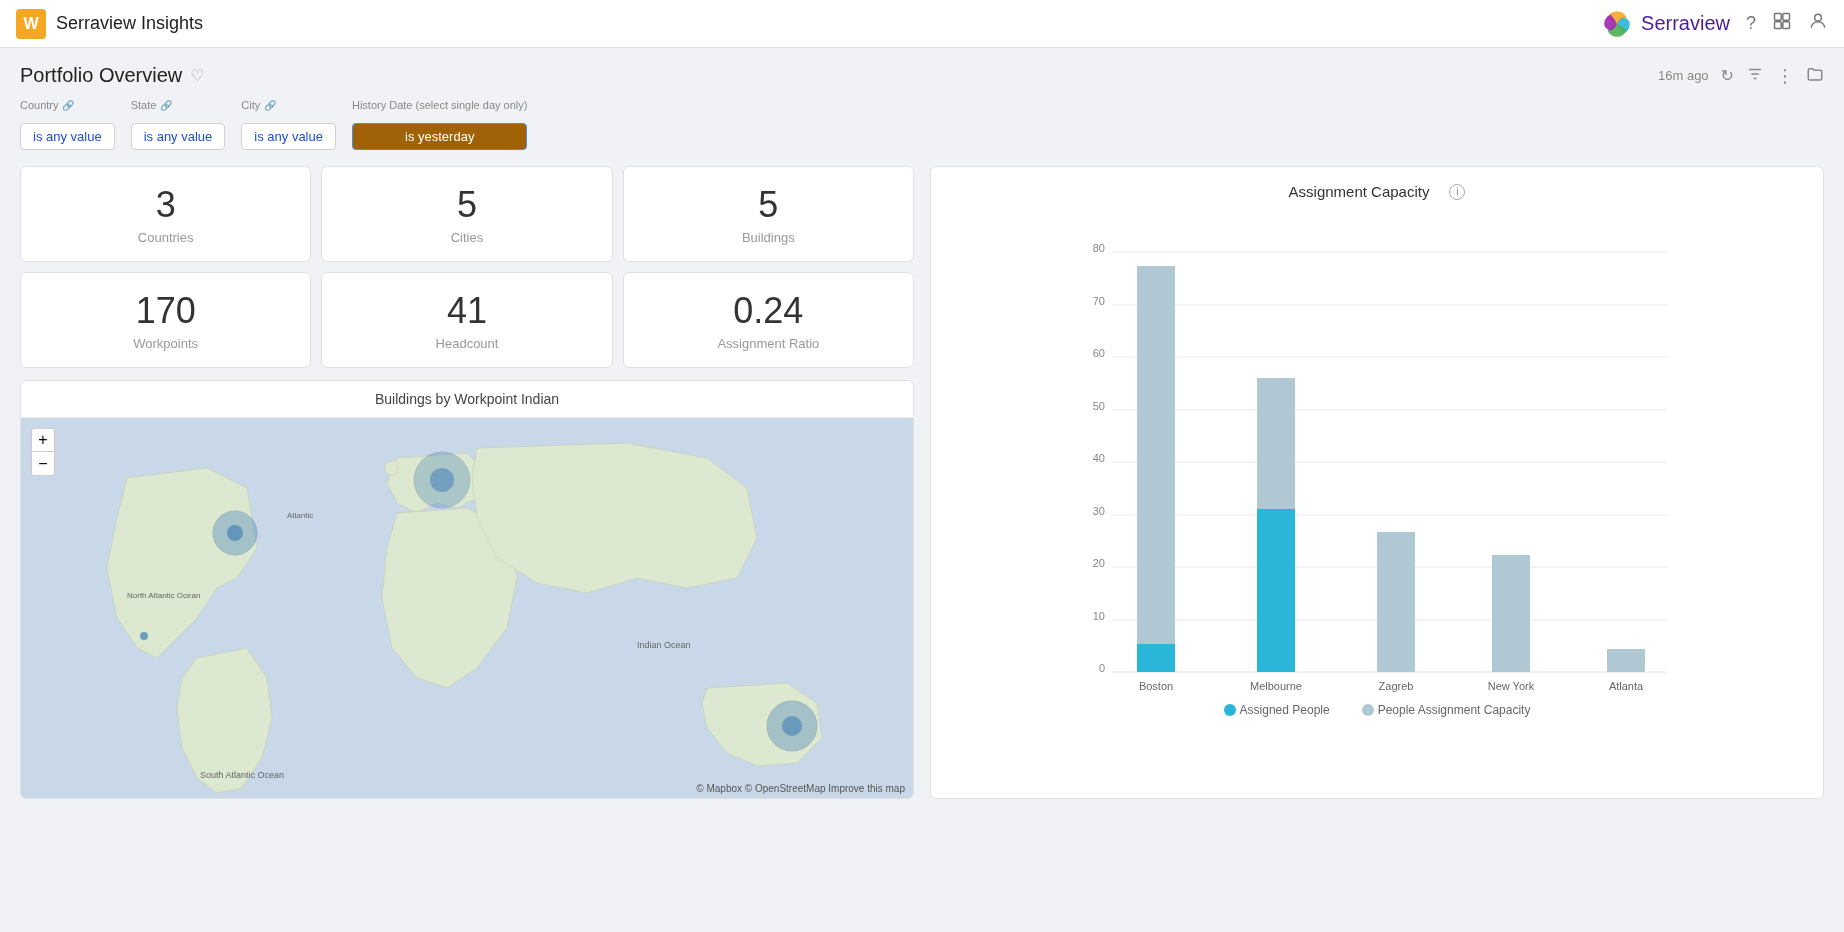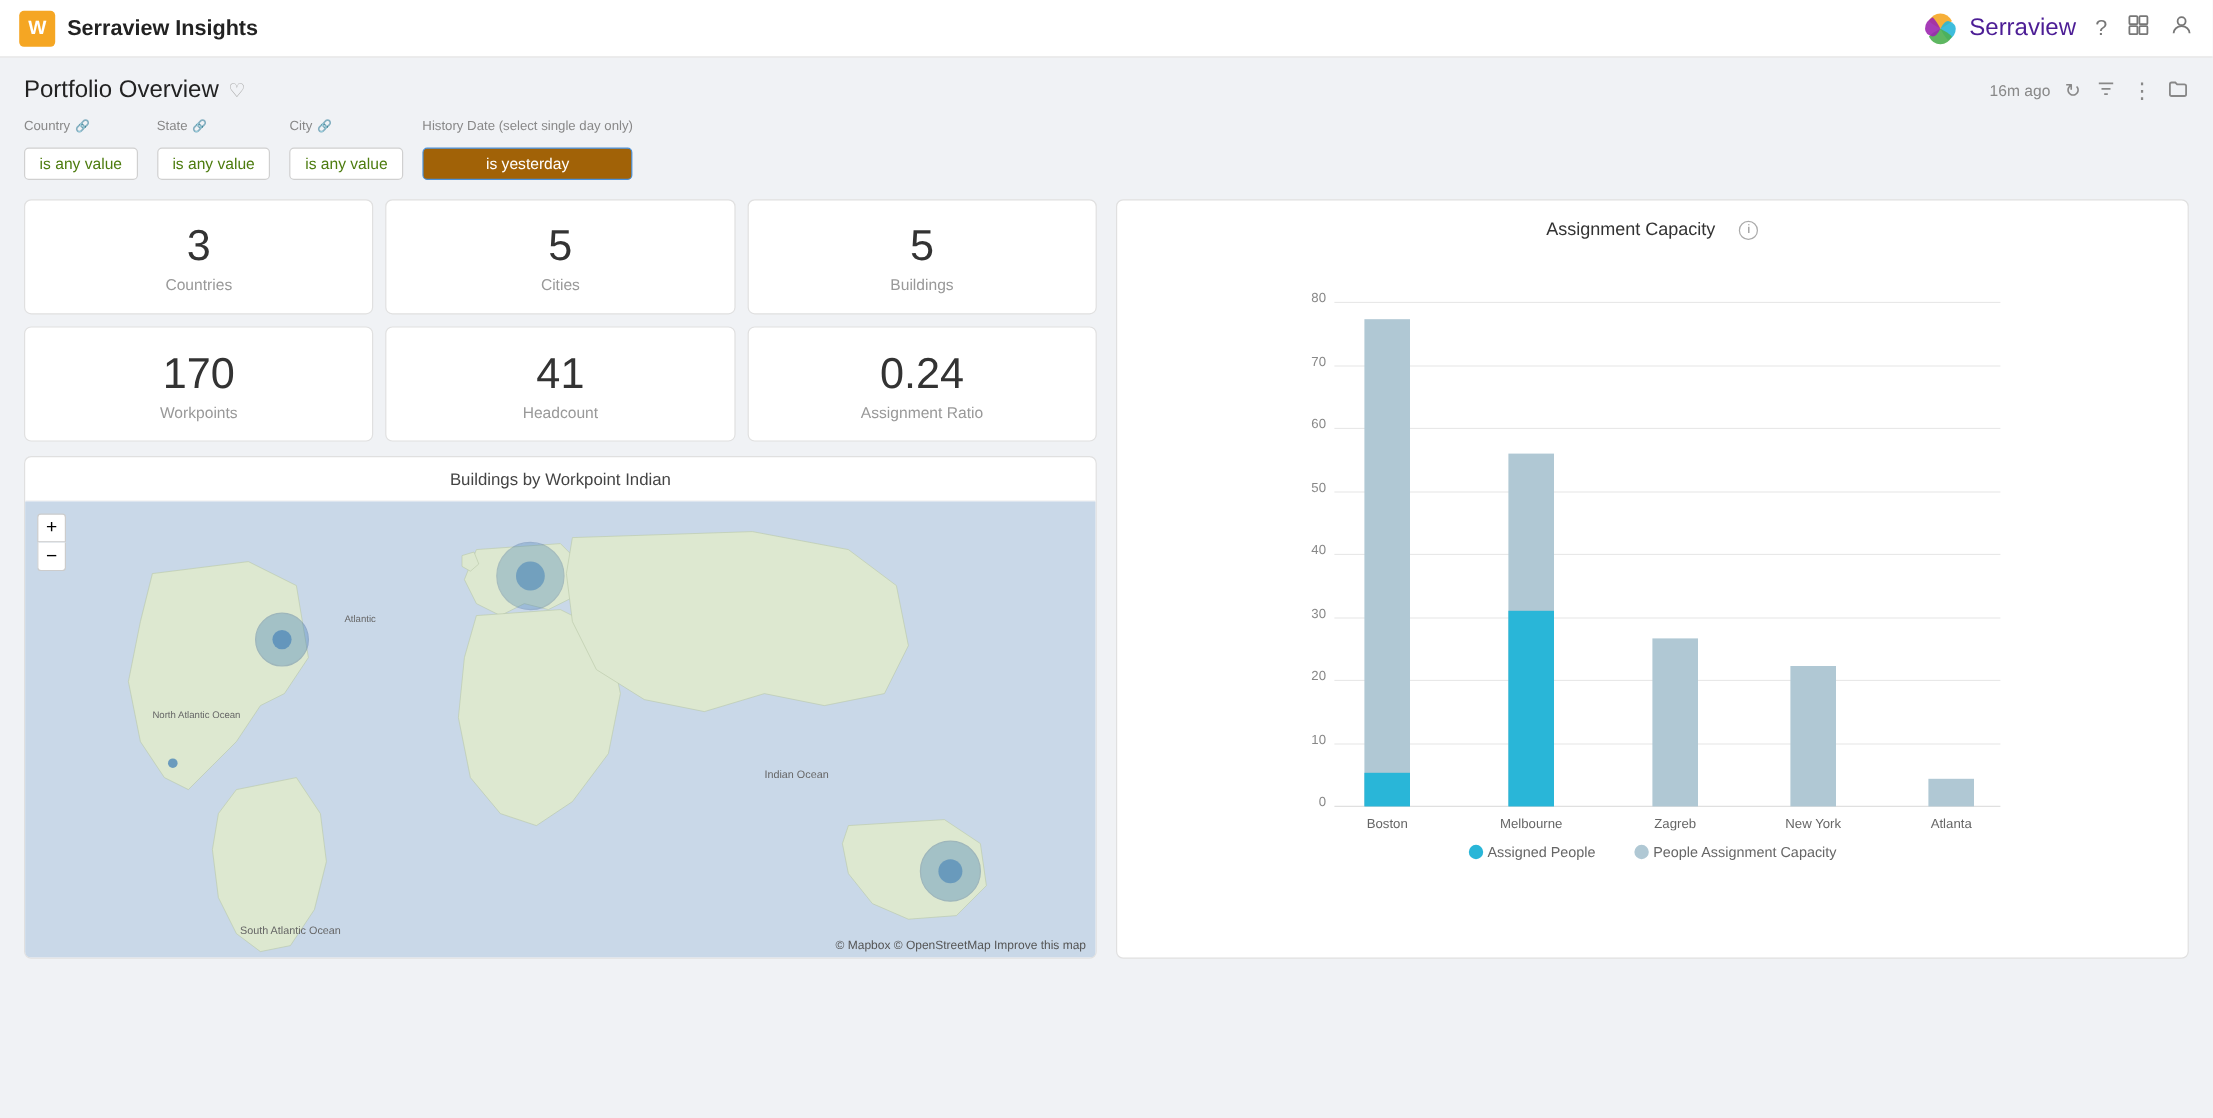--- a/index.html
+++ b/index.html
@@ -19,21 +19,21 @@
       z-index: 100;
     }
     .nav-left { display: flex; align-items: center; gap: 10px; }
     .nav-logo {
       width: 30px; height: 30px;
       background: #f5a623;
       border-radius: 4px;
       display: flex; align-items: center; justify-content: center;
       color: #fff; font-weight: bold; font-size: 16px;
     }
-    .nav-title { font-size: 18px; font-weight: 700; color: #222; }
+    .nav-title { font-size: 18px; font-weight: 400; color: #222; }
     .nav-right { display: flex; align-items: center; gap: 16px; }
     .serraview-logo { display: flex; align-items: center; gap: 8px; }
     .sv-icon {
       width: 32px; height: 32px;
     }
     .sv-name { font-size: 20px; color: #4c1d95; font-weight: 300; }
     .nav-icon { color: #777; font-size: 18px; cursor: pointer; }
 
     
     .main-content {
@@ -67,21 +67,21 @@
       color: #888;
       display: flex; align-items: center; gap: 4px;
     }
     .filter-label .link-icon { color: #aaa; font-size: 10px; }
     .filter-btn {
       border: 1px solid #d0d0d0;
       background: #fff;
       border-radius: 4px;
       padding: 5px 12px;
       font-size: 13px;
-      color: #4d7c0f;
+      color: #1d4ed8;
       cursor: pointer;
       white-space: nowrap;
     }
     .filter-btn.active {
       background: #a16207;
       color: #fff;
       border-color: #4a90d9;
     }
 
     

